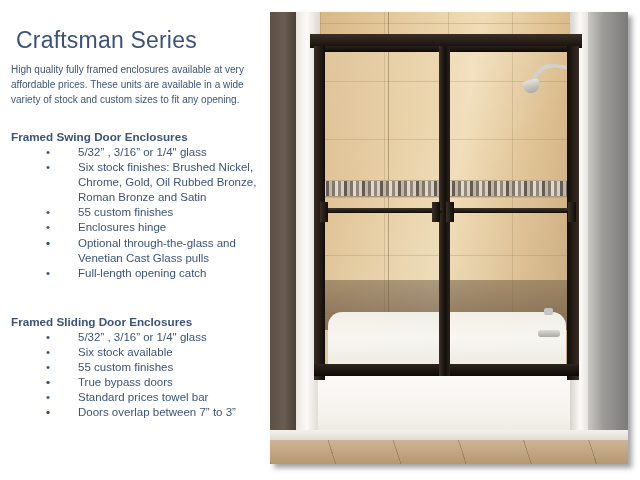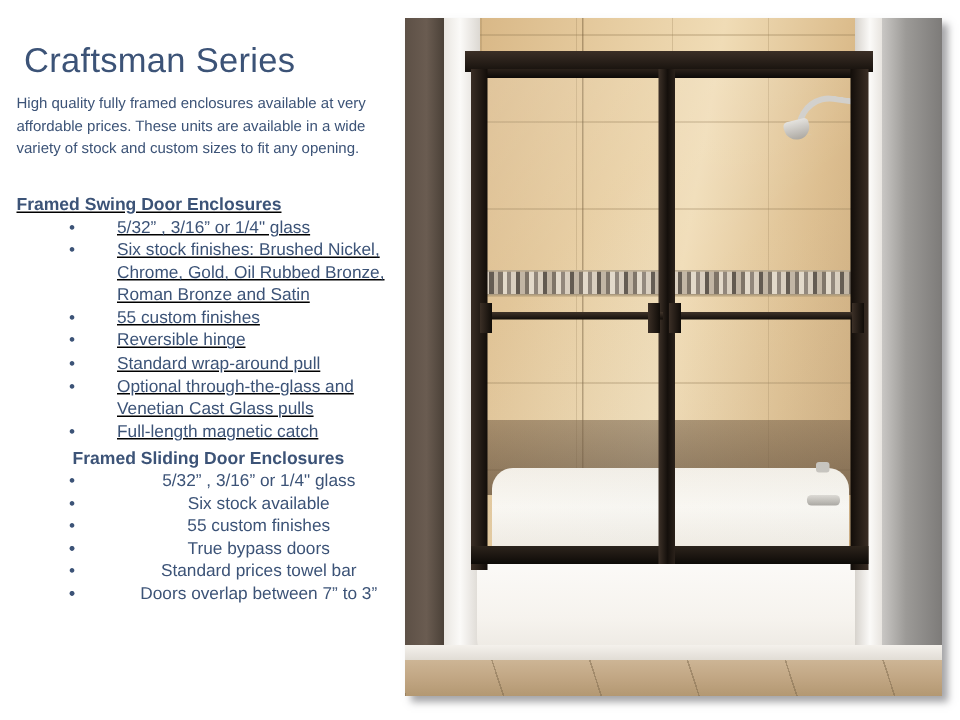--- a/index.html
+++ b/index.html
@@ -46,22 +46,22 @@
     font-size: 10px;
     line-height: 15.2px;
     color: #3c5377;
   }
 
   .section {
     position: absolute;
     left: 11px;
     width: 256px;
   }
-  #section-swing { top: 129px; text-decoration: underline; }
-  #section-sliding { top: 298px; text-align: center; }
+  #section-swing { top: 129px; }
+  #section-sliding { top: 314px; }
 
   .section-heading {
     font-size: 11.7px;
     font-weight: bold;
     color: #3c5377;
     line-height: 15px;
     margin: 0 0 1px 0;
     white-space: nowrap;
   }
   .bullet-list {
@@ -270,33 +270,32 @@
         <li class="bullet-item">
           <span class="bullet-dot">•</span>
           <span>Six stock finishes: Brushed Nickel, Chrome, Gold, Oil Rubbed Bronze, Roman Bronze and Satin</span>
         </li>
         <li class="bullet-item">
           <span class="bullet-dot">•</span>
           <span>55 custom finishes</span>
         </li>
         <li class="bullet-item">
           <span class="bullet-dot">•</span>
-          <span>Reversible hinge</span>
-        </li>
-        <li class="bullet-item">
-          <span class="bullet-dot">•</span>
-          <span>Standard wrap-around pull</span>
+          <span>Enclosures hinge</span>
+        </li>
+        <li class="bullet-item">
+          <span class="bullet-dot">•</span>
         </li>
         <li class="bullet-item">
           <span class="bullet-dot">•</span>
           <span>Optional through-the-glass and Venetian Cast Glass pulls</span>
         </li>
         <li class="bullet-item">
           <span class="bullet-dot">•</span>
-          <span>Full-length magnetic catch</span>
+          <span>Full-length opening catch</span>
         </li>
       </ul>
     </div>
 
     <div class="section" id="section-sliding">
       <div class="section-heading">Framed Sliding Door Enclosures</div>
       <ul class="bullet-list">
         <li class="bullet-item">
           <span class="bullet-dot">•</span>
           <span>5/32” , 3/16” or 1/4" glass</span>

